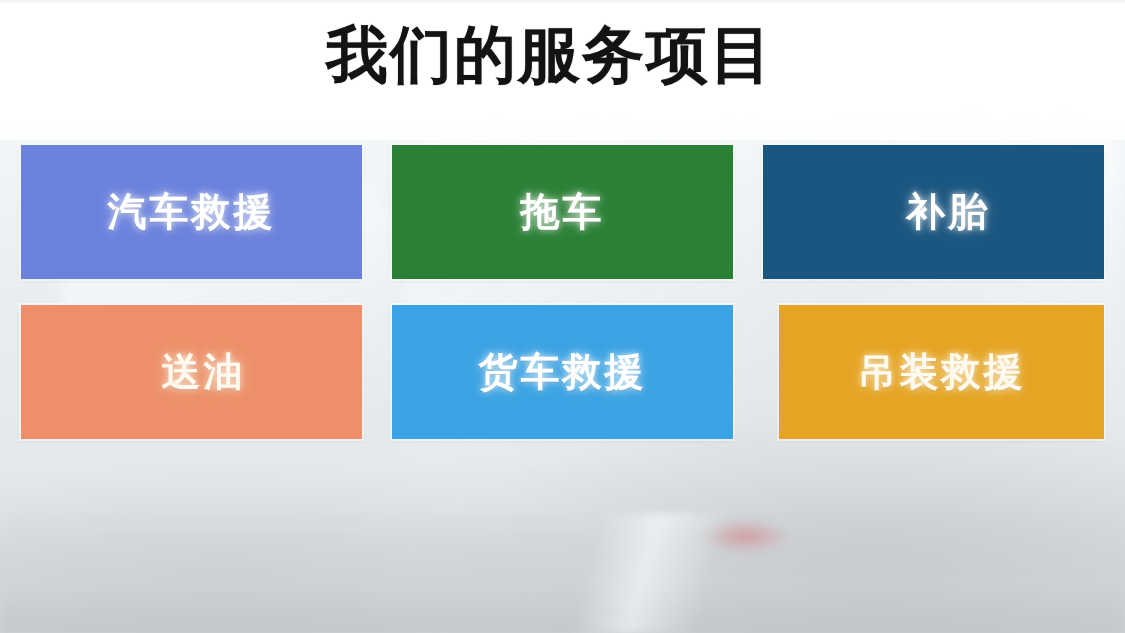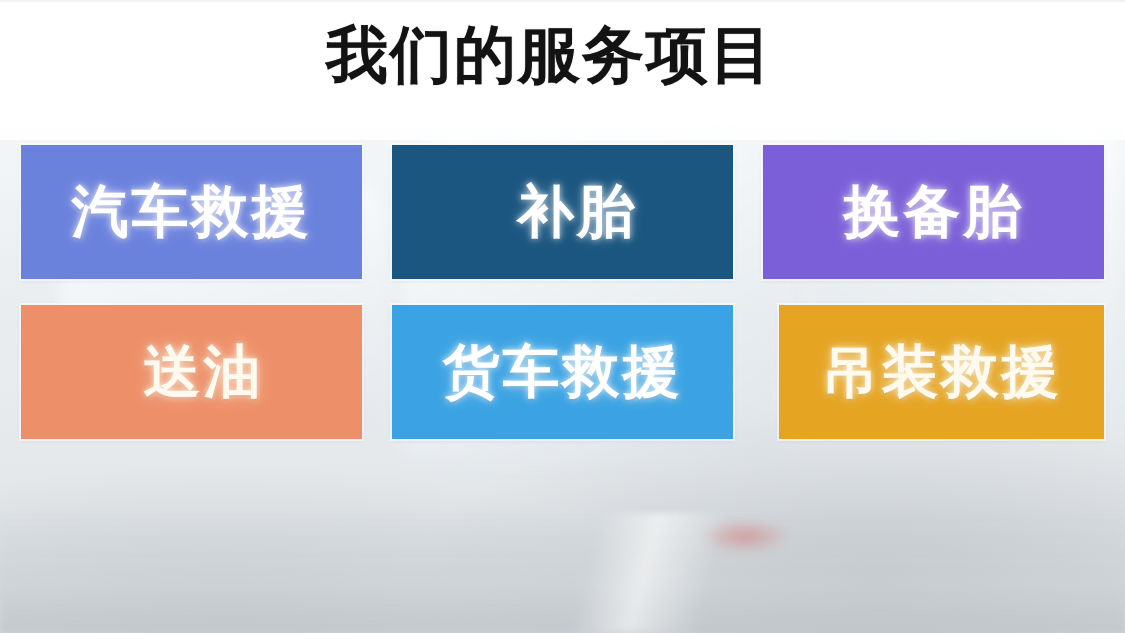--- a/index.html
+++ b/index.html
@@ -150,21 +150,21 @@
     justify-content: center;
     box-shadow:
       0 0 0 2px rgba(255,255,255,0.55),
       0 1px 4px rgba(80,90,100,0.18);
     cursor: pointer;
   }
 
   .tile-label {
     font-family: "Liberation Sans", "DejaVu Sans", sans-serif;
     font-weight: 700;
-    font-size: 57px;
+    font-size: 39px;
     letter-spacing: 3px;
     color: #ffffff;
     text-shadow:
       0 0 6px rgba(255,255,255,0.75),
       0 0 14px rgba(255,255,255,0.35),
       0 2px 2px rgba(0,0,0,0.12);
     white-space: nowrap;
   }
   .tile-label.cream {
     color: #fffaf0;
@@ -190,26 +190,26 @@
   </div>
 
   <div class="title-wrap">
     <span class="title">我们的服务项目</span>
   </div>
 
   <div class="grid" id="service-grid">
       <div class="tile" style="background: rgb(107, 130, 221);">
         <span class="tile-label">汽车救援</span>
       </div>
+      <div class="tile" style="background: rgb(42, 128, 53);">
+        <span class="tile-label">拖车</span>
+      </div>
       <div class="tile" style="background: rgb(26, 86, 128); padding-left: 29px;">
         <span class="tile-label">补胎</span>
       </div>
-      <div class="tile" style="background: rgb(123, 95, 216);">
-        <span class="tile-label">换备胎</span>
-      </div>
       <div class="tile" style="background: rgb(237, 144, 105); padding-left: 24px;">
         <span class="tile-label cream">送油</span>
       </div>
       <div class="tile" style="background: rgb(59, 163, 227); justify-content: center;">
         <span class="tile-label">货车救援</span>
       </div>
       <div class="tile" style="background: rgb(229, 164, 34); margin-left: 16px;">
         <span class="tile-label cream">吊装救援</span>
       </div>
     </div>

